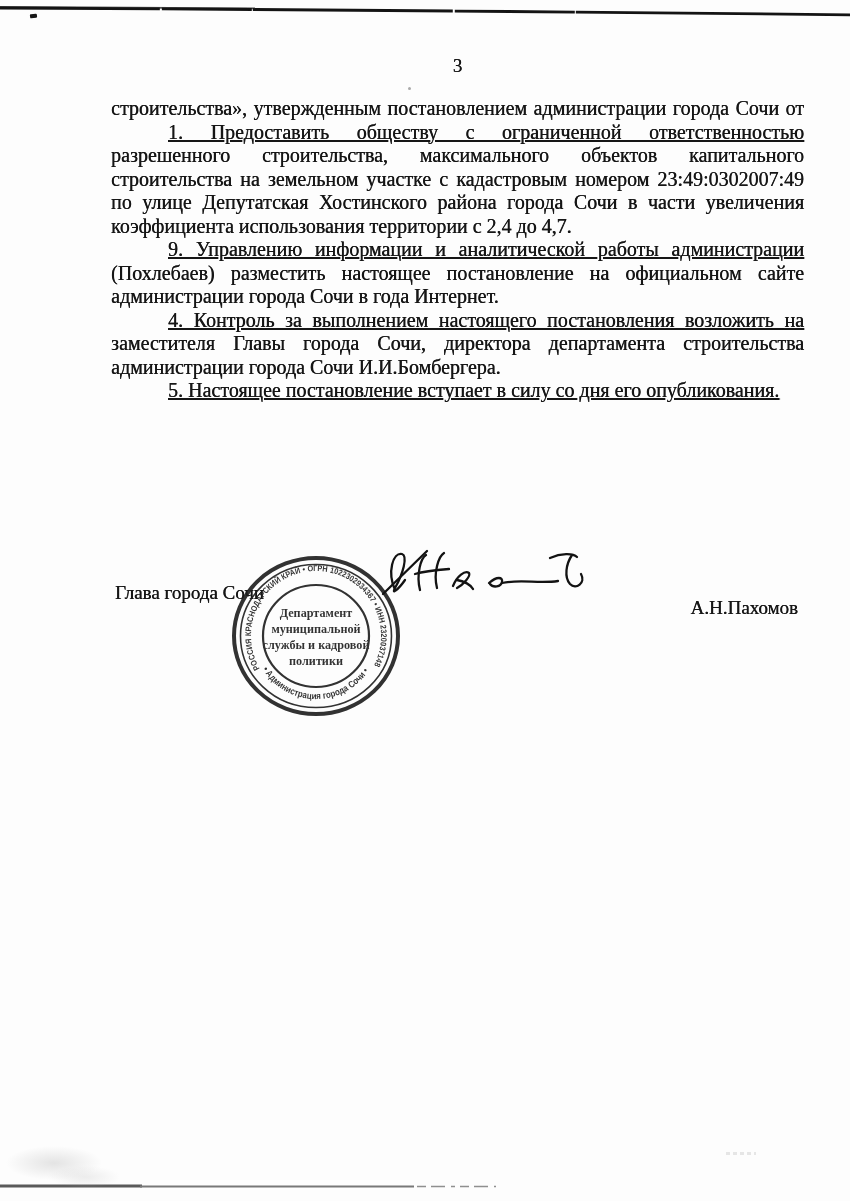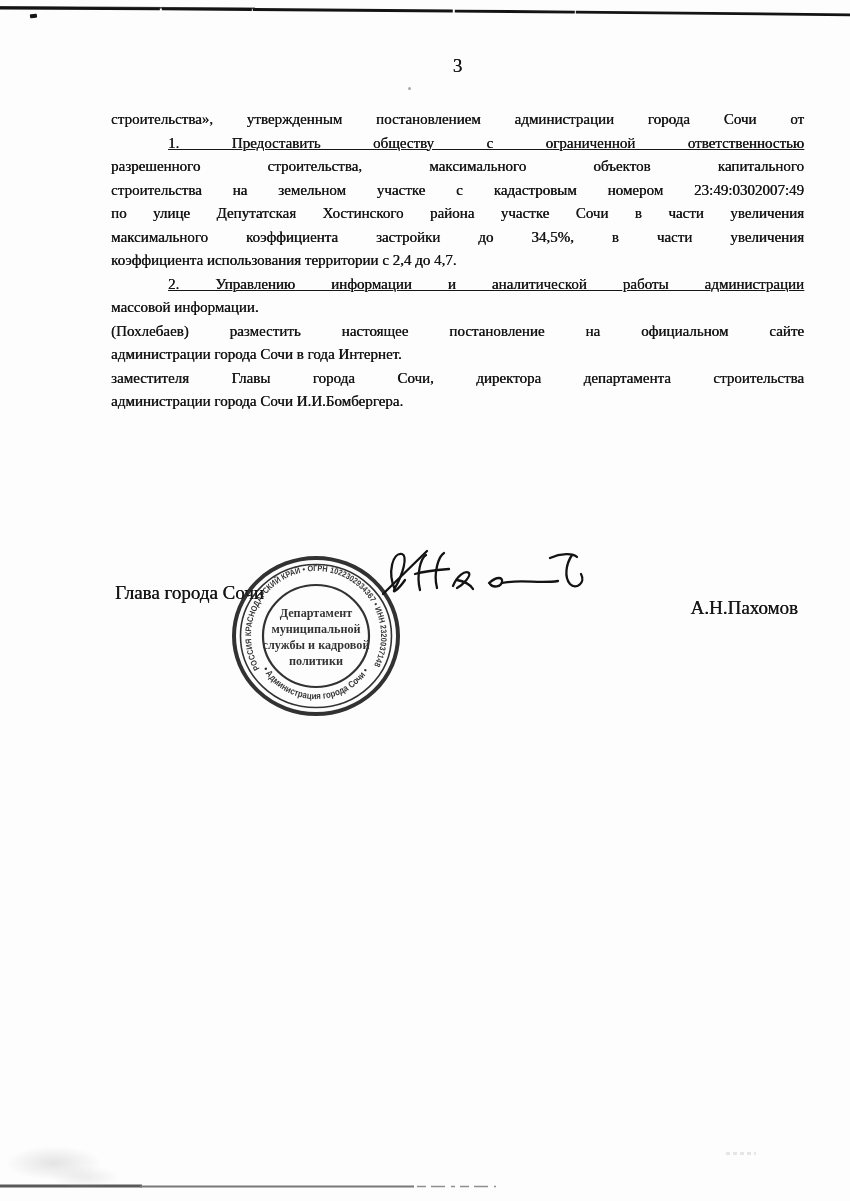--- a/index.html
+++ b/index.html
@@ -19,22 +19,22 @@
   .smudge-a{position:absolute;left:6px;top:1146px;width:96px;height:34px;opacity:.4;
     background:radial-gradient(closest-side,#bdbdbd,rgba(189,189,189,0));}
   .smudge-b{position:absolute;left:50px;top:1166px;width:70px;height:22px;opacity:.3;
     background:radial-gradient(closest-side,#c4c4c4,rgba(196,196,196,0));}
   .speck-c{position:absolute;left:726px;top:1152px;width:30px;height:3px;opacity:.7;
     background:repeating-linear-gradient(90deg,#dcdcdc 0 4px,transparent 4px 7px);}
   
   .pagenum{position:absolute;left:111px;top:55px;width:693px;text-align:center;
     font-size:19px;line-height:22px;text-shadow:.3px 0 0 currentColor;}
   
-  .doc{position:absolute;left:111px;top:108px;width:693px;
-    font-size:15px;line-height:23.5px;text-shadow:.35px 0 0 currentColor;}
+  .doc{position:absolute;left:111px;top:97px;width:693px;
+    font-size:20px;line-height:23.5px;text-shadow:.35px 0 0 currentColor;}
   .tl{text-align:justify;white-space:normal;}
   .tl.just{text-align-last:justify;}
   .tl.ind{text-indent:57px;text-decoration:underline;}
   
   .sigrow{position:absolute;left:111px;top:581px;width:693px;height:26px;
     font-size:19px;line-height:24px;text-shadow:.35px 0 0 currentColor;}
   .sig-left{position:absolute;left:4px;top:0;}
   .sig-right{position:absolute;right:6px;top:15px;}
   
   .stamp{position:absolute;left:231px;top:556px;width:170px;height:162px;opacity:.9;}
@@ -52,29 +52,29 @@
   <div class="speck-a"></div>
   <div class="speck-b"></div>
 
   <div class="pagenum">3</div>
 
   <div class="doc">
       <div class="tl just">строительства», утвержденным постановлением администрации города Сочи от</div>
       <div class="tl just ind">1. Предоставить обществу с ограниченной ответственностью</div>
       <div class="tl just">разрешенного строительства, максимального объектов капитального</div>
       <div class="tl just">строительства на земельном участке с кадастровым номером 23:49:0302007:49</div>
-      <div class="tl just">по улице Депутатская Хостинского района участке Сочи в части увеличения</div>
-      <div class="tl just">максимального коэффициента застройки до 34,5%, в части увеличения</div>
+      <div class="tl just">по улице Депутатская Хостинского района города Сочи в части увеличения</div>
       <div class="tl">коэффициента использования территории с 2,4 до 4,7.</div>
-      <div class="tl just ind">2. Управлению информации и аналитической работы администрации</div>
-      <div class="tl">массовой информации.</div>
+      <div class="tl just ind">9. Управлению информации и аналитической работы администрации</div>
       <div class="tl just">(Похлебаев) разместить настоящее постановление на официальном сайте</div>
       <div class="tl">администрации города Сочи в года Интернет.</div>
+      <div class="tl just ind">4. Контроль за выполнением настоящего постановления возложить на</div>
       <div class="tl just">заместителя Главы города Сочи, директора департамента строительства</div>
       <div class="tl">администрации города Сочи И.И.Бомбергера.</div>
+      <div class="tl ind">5. Настоящее постановление вступает в силу со дня его опубликования.</div>
     </div>
 
   <div class="sigrow">
     <span class="sig-left">Глава города Сочи</span>
     <span class="sig-right">А.Н.Пахомов</span>
   </div>
 
   <svg class="stamp" viewBox="0 0 170 162">
     <g fill="none" stroke="#1d1d1d">
       <ellipse cx="85" cy="80" rx="82" ry="78" stroke-width="4"></ellipse>

